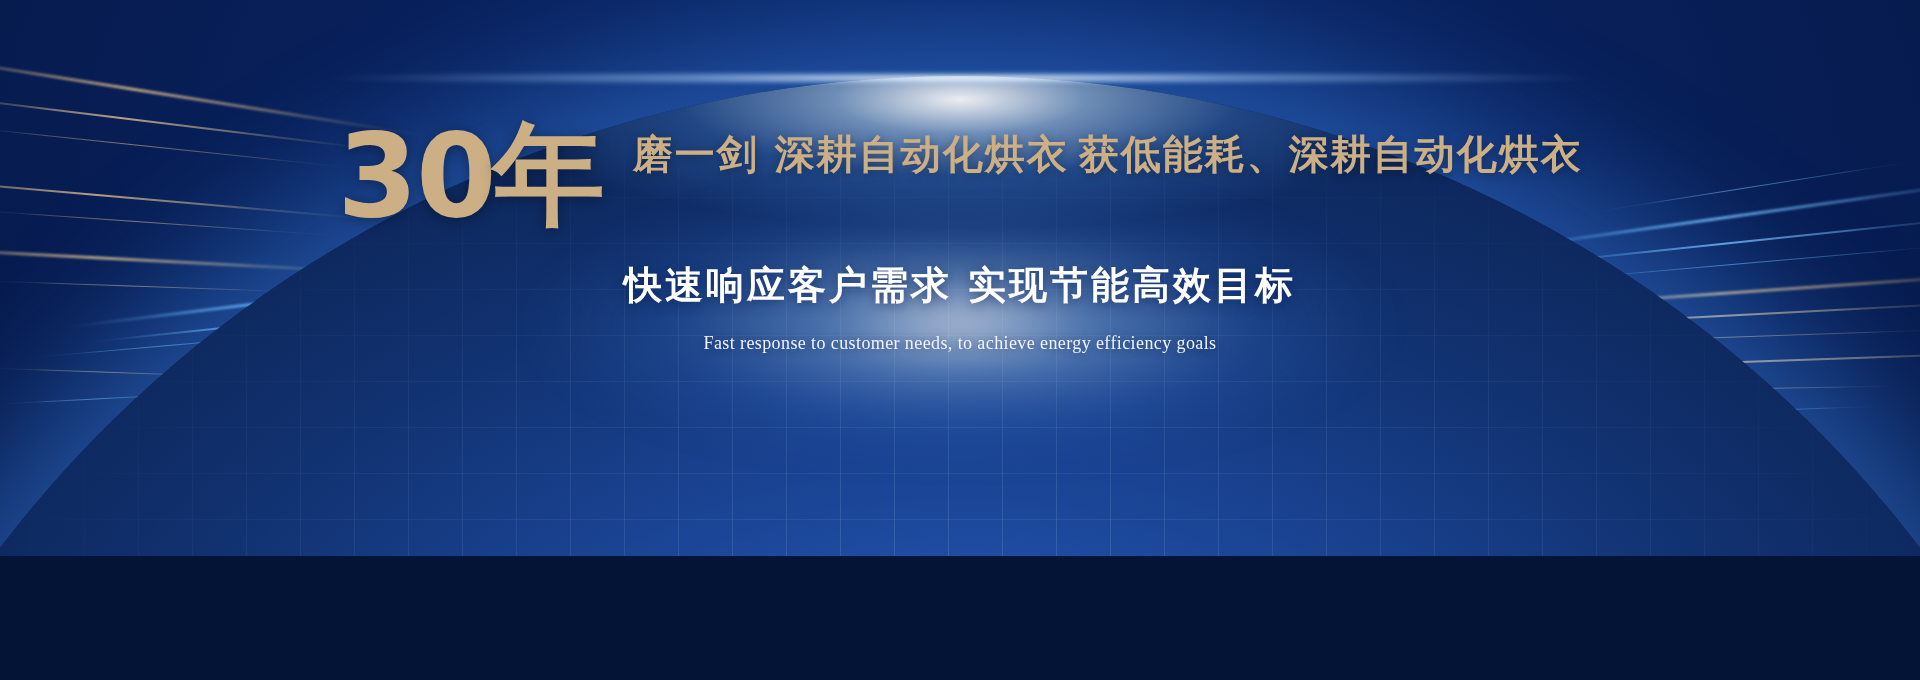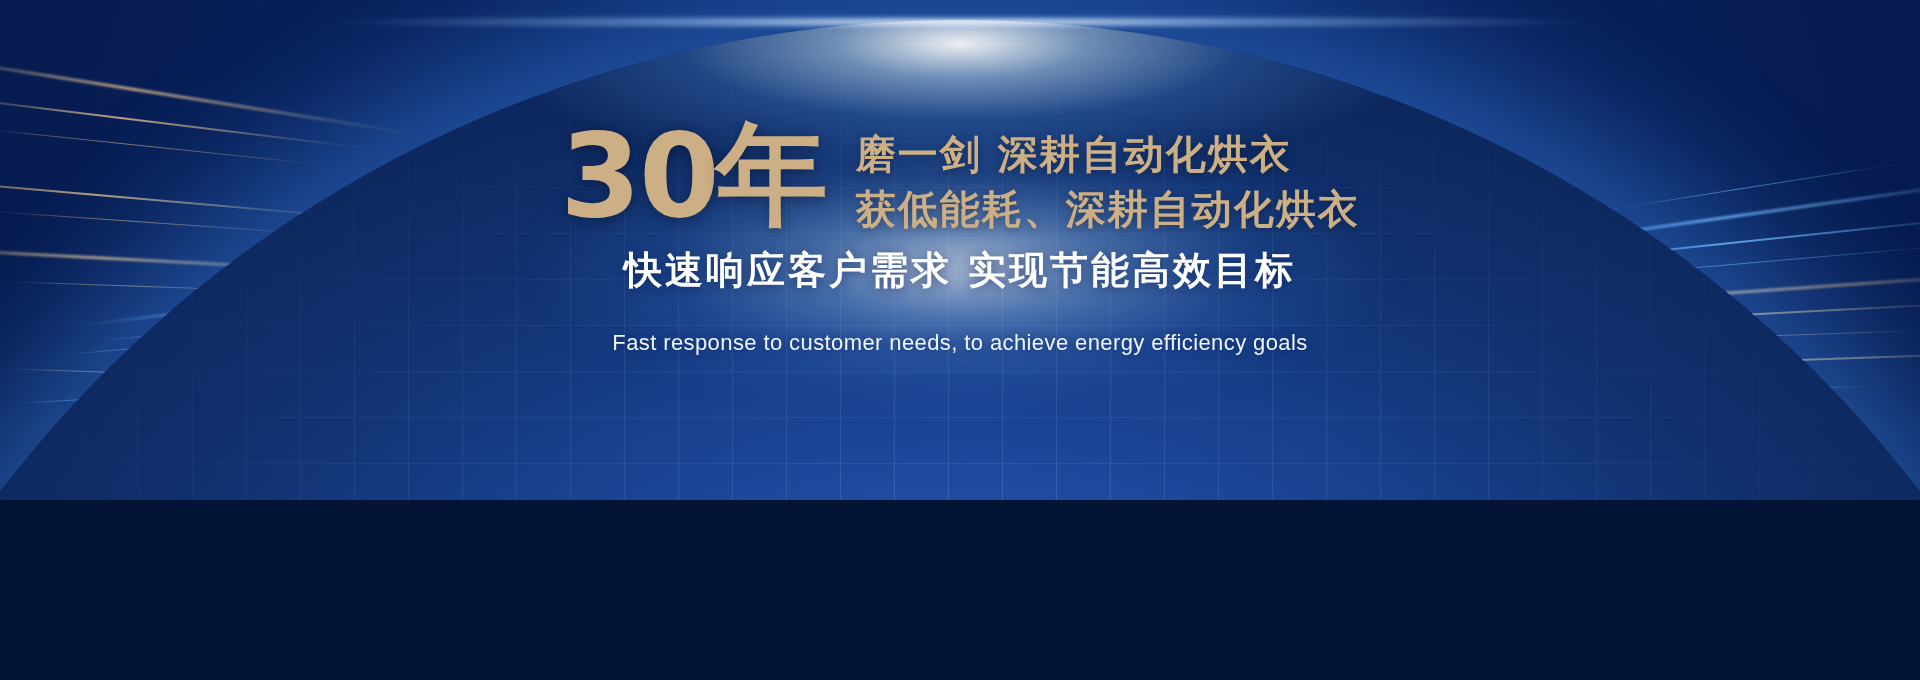--- a/index.html
+++ b/index.html
@@ -1,20 +1,20 @@
 <!DOCTYPE html>
 <html><head>
 <meta charset="utf-8">
 <title>Banner</title>
 <style>
   html,body{margin:0;padding:0;background:#041436;}
   *{box-sizing:border-box;}
   .stage{
     position:relative;
-    width:1920px;height:500px;
+    width:1920px;height:556px;
     overflow:hidden;
     font-family:"Liberation Sans","DejaVu Sans",sans-serif;
     background:
       radial-gradient(ellipse 900px 420px at 50% 104%, #2f6fd8 0%, #1c4ea8 22%, #0d2a6b 48%, rgba(8,28,78,0) 72%),
       radial-gradient(ellipse 1500px 700px at 50% 120%, rgba(60,130,235,0.55) 0%, rgba(20,60,150,0.25) 40%, rgba(8,28,78,0) 70%),
       radial-gradient(ellipse 1400px 900px at 50% 30%, #0b2a70 0%, #08205a 45%, #051642 100%),
       linear-gradient(180deg,#04143a 0%, #072052 35%, #0a2a66 68%, #0d3576 100%);
   }
 
   
@@ -98,53 +98,52 @@
     font-size:112px;
     line-height:1;
     font-weight:800;
     color:#cdaf85;
     font-family:"DejaVu Sans","Liberation Sans",sans-serif;
     margin-left:-6px;
     text-shadow:0 2px 14px rgba(0,0,0,.35);
   }
   .gold-lines{
     display:flex;
-    flex-direction:column;
     gap:10px;
     margin-left:24px;
     padding-top:14px;
   }
   .gold-line{
     font-size:40px;
     font-weight:800;
     color:#cdaf85;
     letter-spacing:2px;
     line-height:1.12;
     text-align:left;
     white-space:nowrap;
     font-family:"DejaVu Sans","Liberation Sans",sans-serif;
     text-shadow:0 2px 10px rgba(0,0,0,.3);
   }
   .white-line{
-    margin-top:16px;
+    margin-top:32px;
     font-size:38px;
     font-weight:800;
     color:#ffffff;
     letter-spacing:3px;
     line-height:1.2;
     font-family:"DejaVu Sans","Liberation Sans",sans-serif;
     text-shadow:0 2px 12px rgba(0,20,70,.55);
   }
   .english-line{
-    margin-top:37px;
-    font-size:22px;
+    margin-top:24px;
+    font-size:18px;
     font-weight:400;
     color:#f0f4fb;
     letter-spacing:.4px;
-    font-family:Liberation Sans, sans-serif;
+    font-family:Liberation Serif, serif;
     text-shadow:0 1px 8px rgba(0,20,70,.5);
   }
 </style>
 </head>
 <body>
 
 <div class="stage">
 
   <div class="fx">
 

